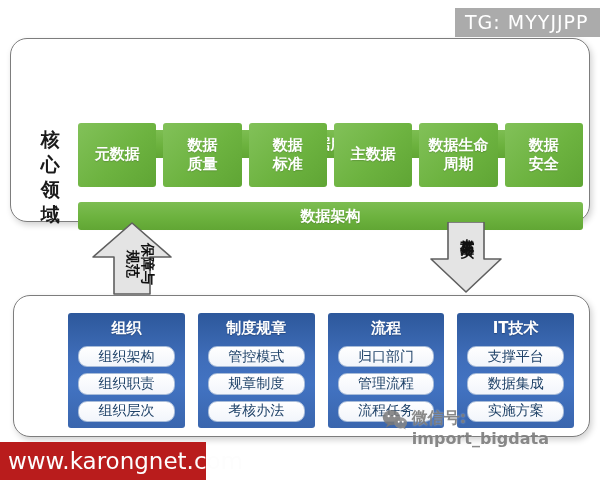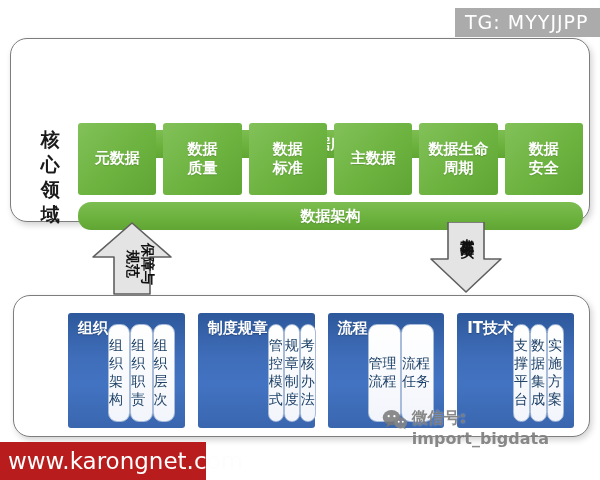--- a/index.html
+++ b/index.html
@@ -32,23 +32,23 @@
   .side-label-core{left:27px;top:88px;}
   
   .gbar{
     position:absolute;left:67px;width:505px;height:28px;border-radius:3px;
     background:linear-gradient(180deg,#7dbd52 0%,#6cb23e 55%,#61a634 100%);
     color:#fff;font-weight:bold;font-size:15px;
     display:flex;align-items:center;justify-content:center;
     text-shadow:0 1px 1px rgba(0,0,0,0.15);
   }
   .gbar-top{top:44px;margin-top:47px;}
-  .gbar-bottom{top:163px;border-radius:13px;}
+  .gbar-bottom{top:163px;}
   .grow{
-    position:absolute;left:67px;top:84px;width:505px;height:72px;
+    position:absolute;left:67px;top:84px;width:505px;height:64px;
     display:flex;gap:7px;
   }
   .gbox{
     flex:1;border-radius:3px;
     background:linear-gradient(135deg,#82c159 0%,#6db340 55%,#5fa534 100%);
     color:#fff;font-weight:bold;font-size:15px;line-height:1.3;
     display:flex;align-items:center;justify-content:center;text-align:center;
     white-space:pre-line;text-shadow:0 1px 1px rgba(0,0,0,0.15);
   }
   
@@ -68,21 +68,21 @@
     transform:translate(-50%,-50%);
   }
   
   .cols{
     position:absolute;left:68px;top:313px;width:506px;height:115px;
     display:flex;gap:13px;
   }
   .bcol{
     flex:1;border-radius:3px;box-sizing:border-box;
     background:linear-gradient(180deg,#2d589b 0%,#3f6db9 38%,#4273c2 62%,#3a66ae 100%);
-    padding:5px 10px 6px 10px;display:flex;flex-direction:row;
+    padding:5px 10px 6px 10px;display:flex;flex-direction:column;
   }
   .bcol-title{
     color:#fff;font-weight:bold;font-size:15px;text-align:center;height:22px;
     line-height:20px;flex:none;text-shadow:0 1px 1px rgba(0,0,0,0.25);
   }
   .bitem{
     flex:1;margin-top:6px;background:linear-gradient(180deg,#ffffff 0%,#f2f5fb 100%);
     border:1px solid #a8bcd9;border-radius:9px;color:#1f4268;font-size:14px;
     font-weight:500;display:flex;align-items:center;justify-content:center;
   }
@@ -144,20 +144,21 @@
       <div class="bitem">组织层次</div>
     </div>
     <div class="bcol">
       <div class="bcol-title">制度规章</div>
       <div class="bitem">管控模式</div>
       <div class="bitem">规章制度</div>
       <div class="bitem">考核办法</div>
     </div>
     <div class="bcol">
       <div class="bcol-title">流程</div>
+      <div class="bitem">归口部门</div>
       <div class="bitem">管理流程</div>
       <div class="bitem">流程任务</div>
     </div>
     <div class="bcol">
       <div class="bcol-title">IT技术</div>
       <div class="bitem">支撑平台</div>
       <div class="bitem">数据集成</div>
       <div class="bitem">实施方案</div>
     </div>
   </div>

